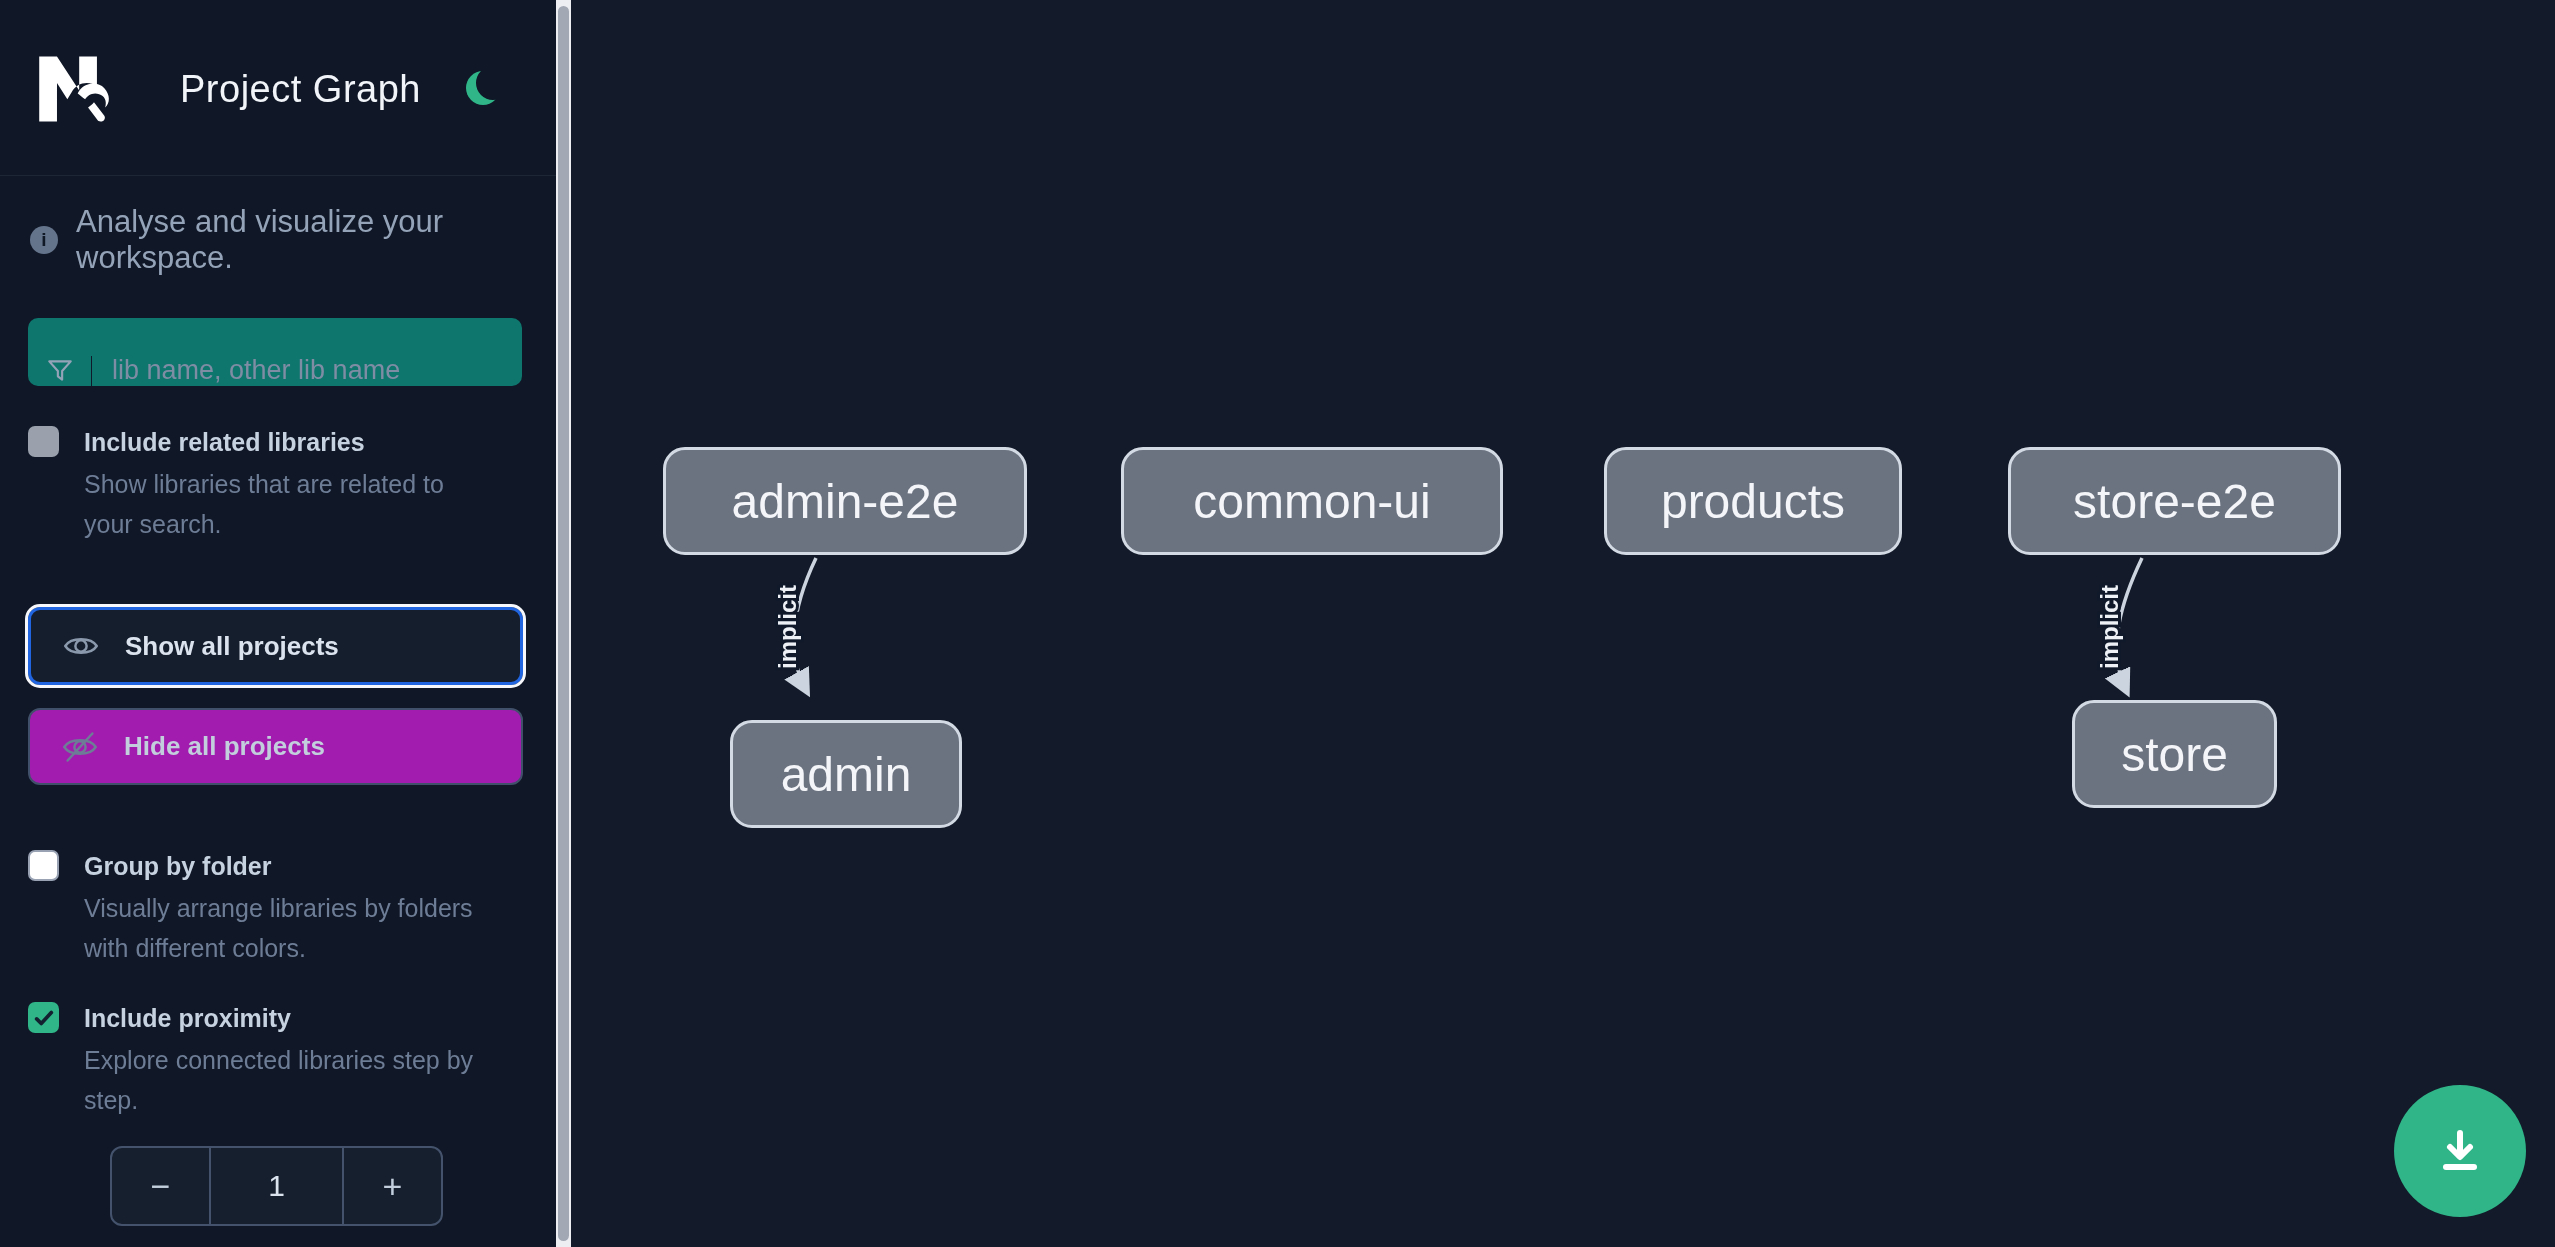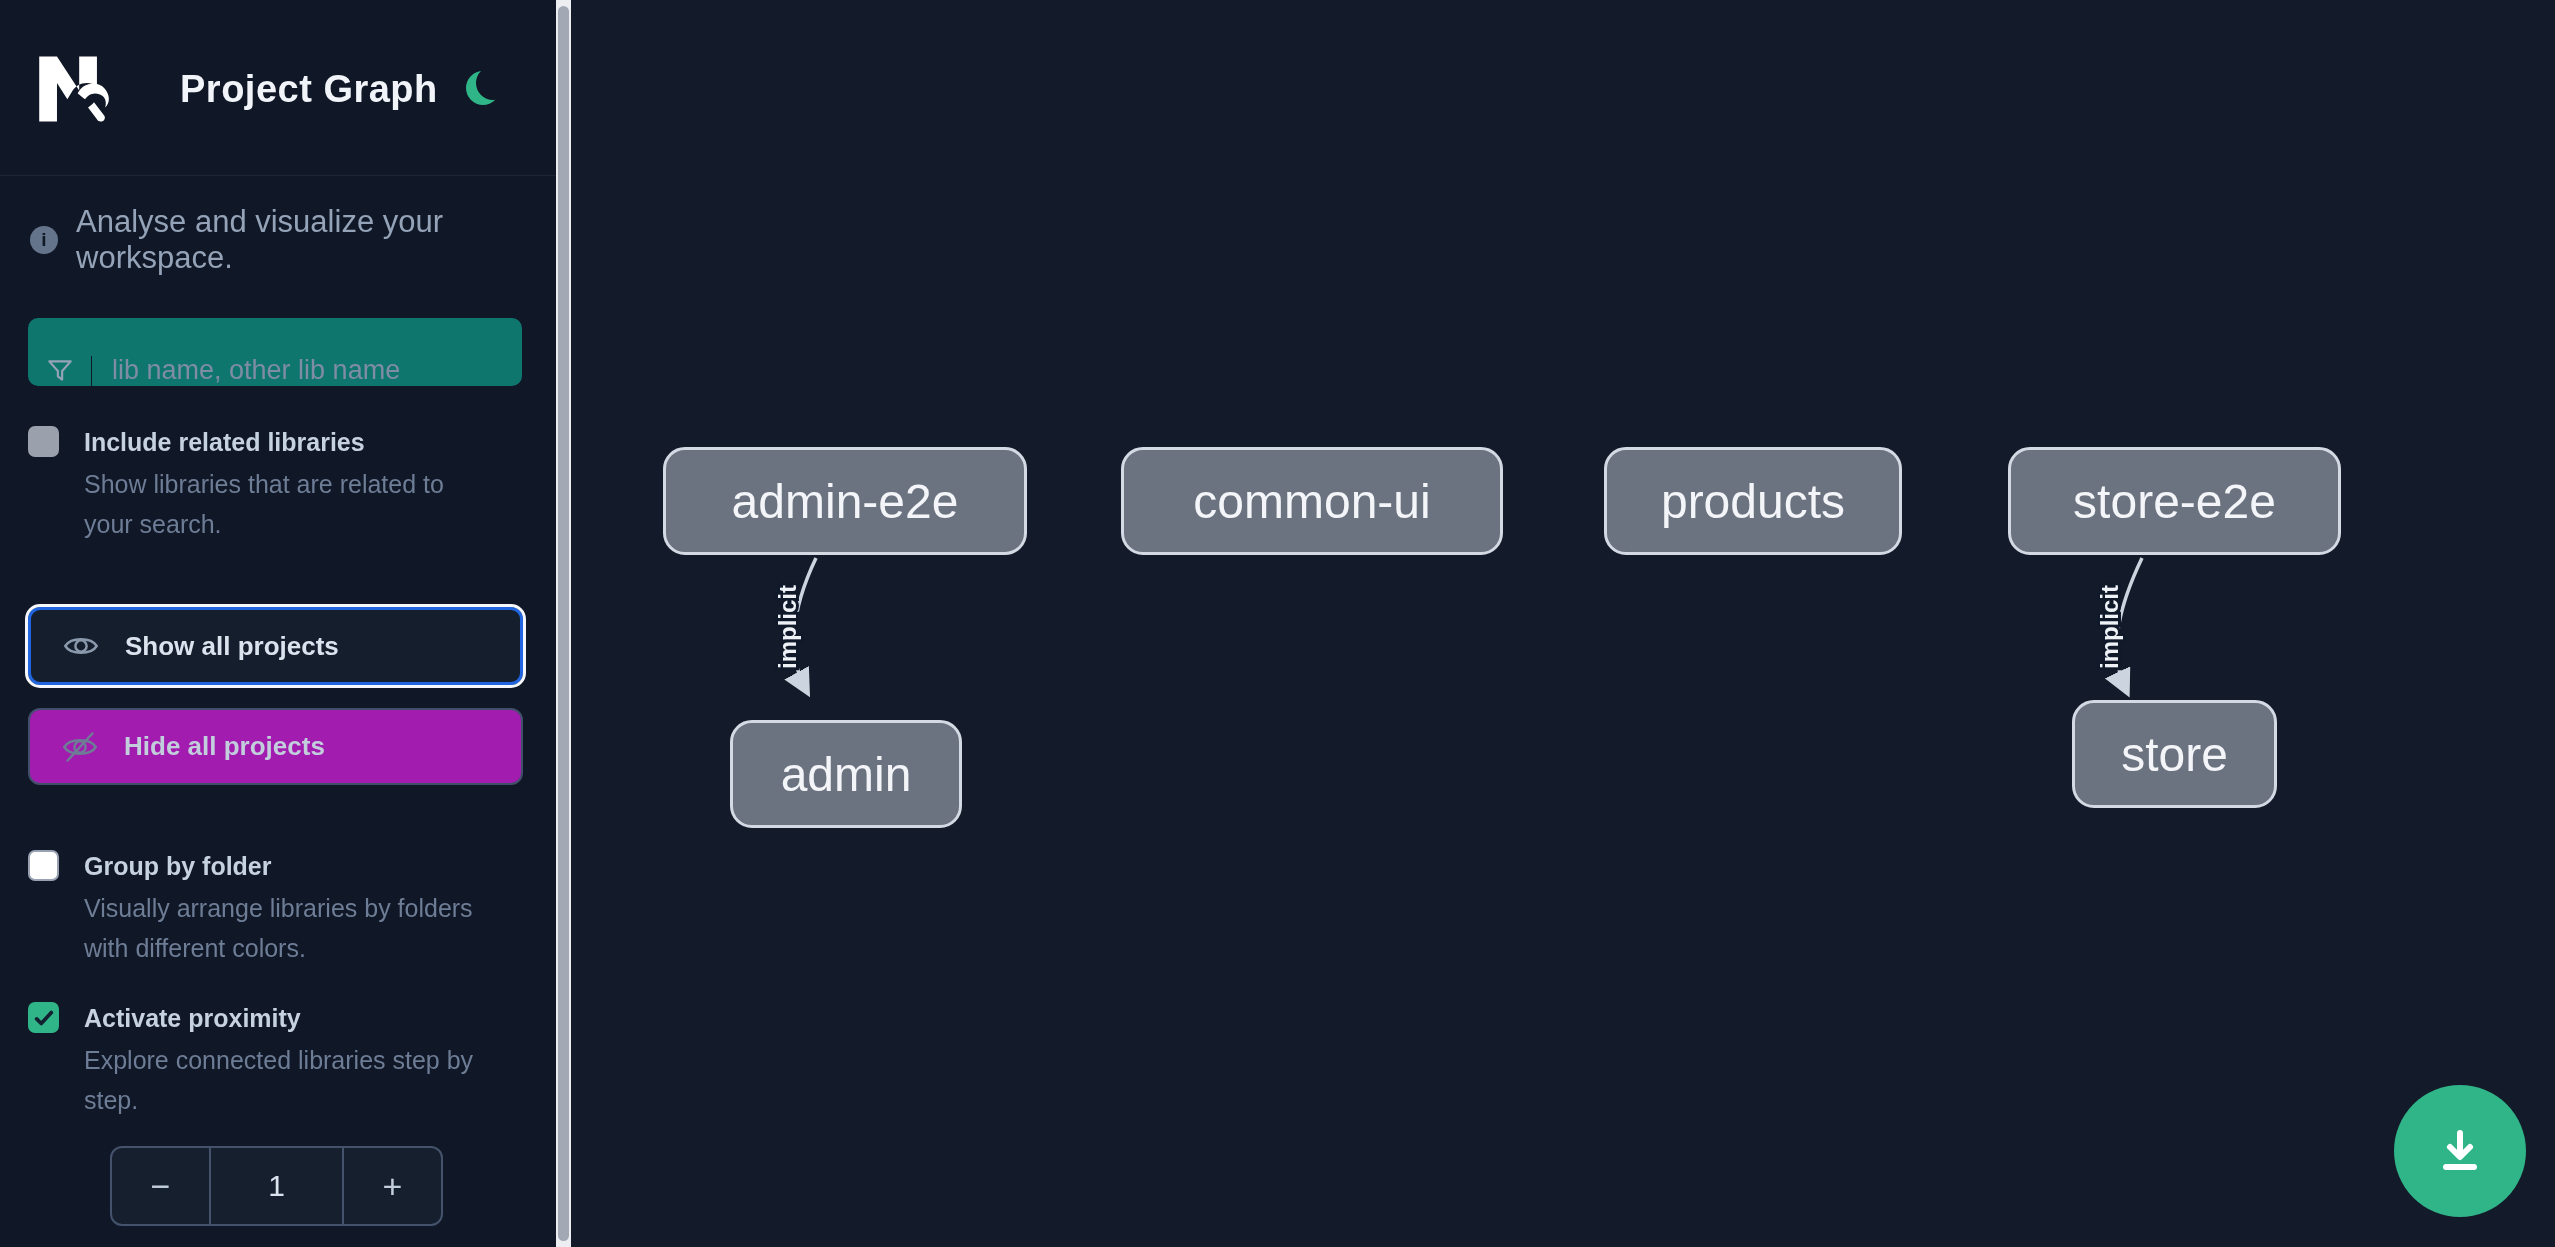--- a/index.html
+++ b/index.html
@@ -44,21 +44,21 @@
     background:#a2a8b4; border-radius:6px;
   }
 
   #sb-header {
     position:absolute; left:0; top:0; width:556px; height:176px;
     border-bottom:1px solid #1c2634;
   }
   #nx-logo { position:absolute; left:26px; top:52px; width:96px; height:74px; }
   #app-title {
     position:absolute; left:180px; top:68px;
-    font-size:38px; font-weight:700; color:#f1f5f9; letter-spacing:.5px;
+    font-size:38px; font-weight:400; color:#f1f5f9; letter-spacing:.5px;
   }
   #theme-toggle {
     position:absolute; left:466px; top:68px; width:40px; height:40px;
     background:transparent; border:none; cursor:pointer;
   }
   .moon {
     display:block; width:34px; height:34px; border-radius:50%;
     box-shadow: inset 10px -5px 0 0 var(--accent,#2fb588);
   }
 
@@ -217,21 +217,21 @@
     <div class="check-label">Group by folder</div>
     <div class="check-desc">Visually arrange libraries by folders with different colors.</div>
   </div>
 
   <div class="check-row" style="top:1000px;">
     <span class="checkbox green">
       <svg width="22" height="22" viewBox="0 0 24 24" fill="none" stroke="#132030" stroke-width="4" stroke-linecap="round" stroke-linejoin="round">
         <path d="M4 13 l5 5 L20 6"></path>
       </svg>
     </span>
-    <div class="check-label">Activate proximity</div>
+    <div class="check-label">Include proximity</div>
     <div class="check-desc">Explore connected libraries step by step.</div>
   </div>
 
   <div id="stepper">
     <button class="step-btn">−</button>
     <div id="step-value">1</div>
     <button class="step-btn">+</button>
   </div>
 
 </div>

